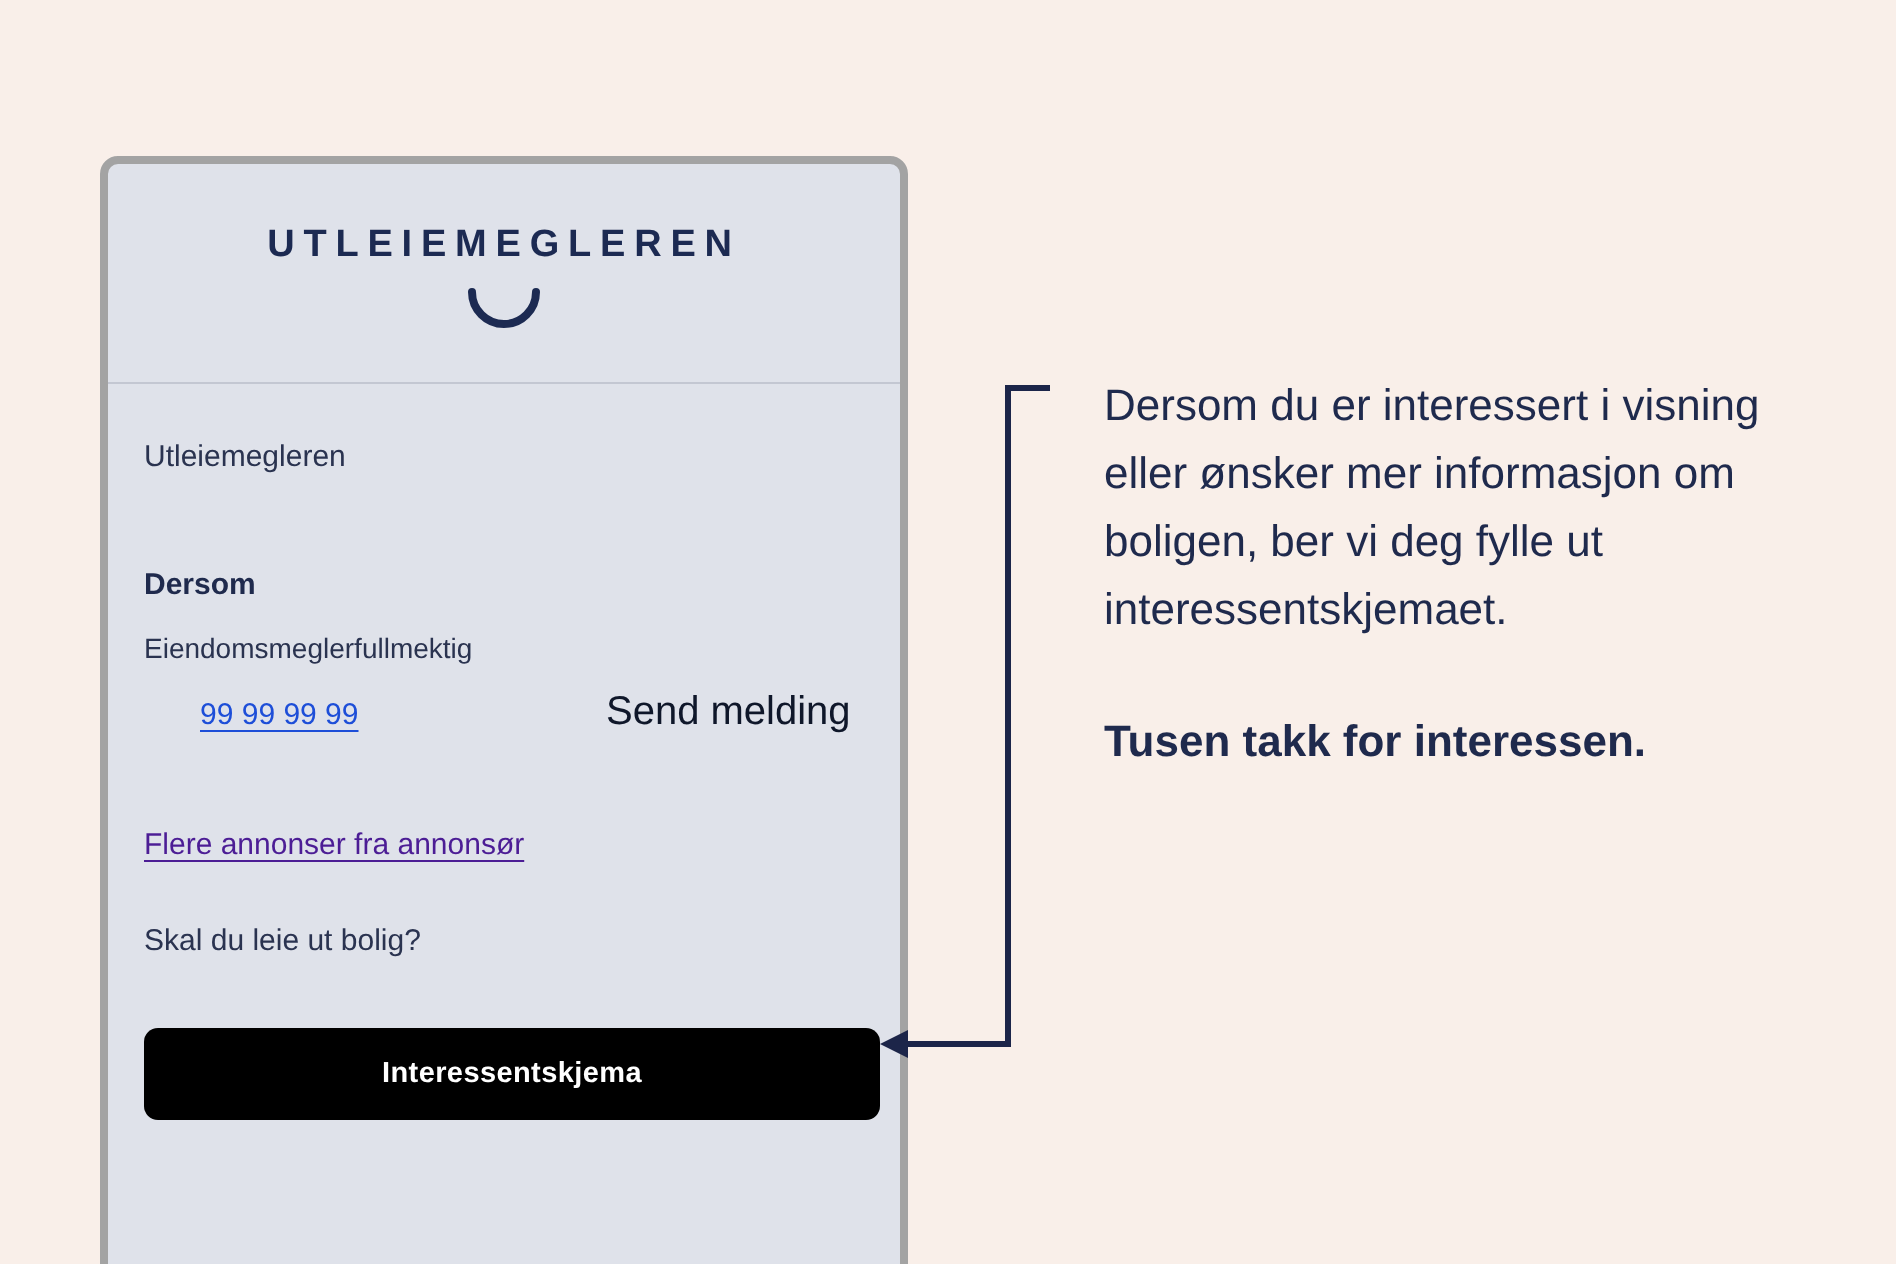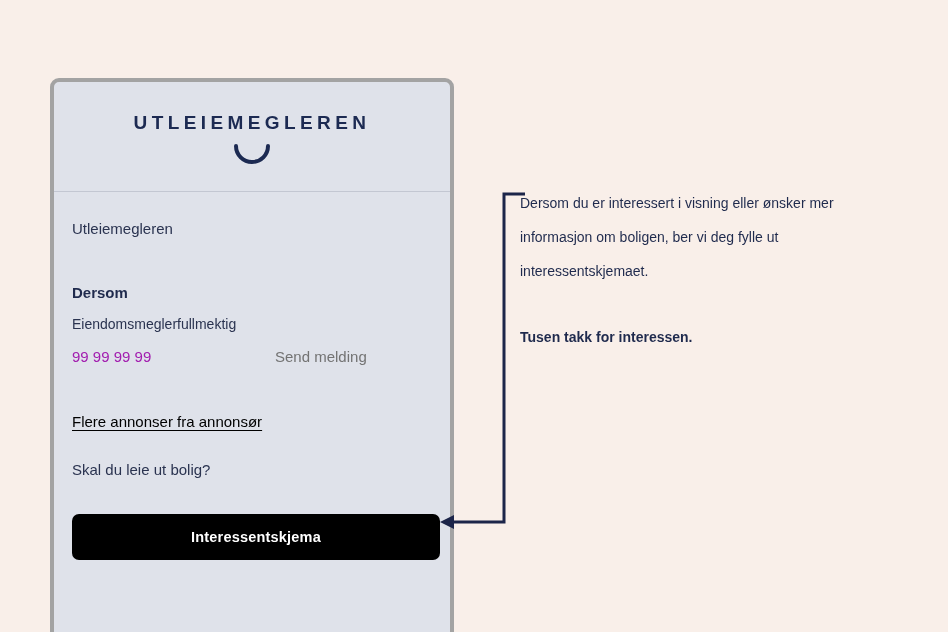--- a/index.html
+++ b/index.html
@@ -81,38 +81,40 @@
   }
 
   .contact-row {
     display: flex;
     align-items: baseline;
     margin: 0 0 46px 0;
   }
   .phone-link {
     font-size: 15px;
     line-height: 19px;
-    color: #a21caf;
+    color: #1d4ed8;
+    text-decoration: underline;
     text-underline-offset: 3px;
     width: 203px;
     cursor: pointer;
+    margin-left: 28px;
   }
   .message-link {
-    font-size: 15px;
-    line-height: 19px;
-    color: #737373;
+    font-size: 20px;
+    line-height: 19px;
+    color: #0f172a;
     text-decoration: none;
     cursor: pointer;
   }
 
   .more-ads-link {
     display: block;
     font-size: 15px;
     line-height: 19px;
-    color: #000000;
+    color: #4c1d95;
     text-decoration: underline;
     text-underline-offset: 3px;
     margin: 0 0 29px 0;
     cursor: pointer;
     width: max-content;
   }
   .plain-link {
     display: block;
     font-size: 15px;
     line-height: 19px;
@@ -136,25 +138,25 @@
     font-family: "Liberation Sans", sans-serif;
     font-size: 14.5px;
     font-weight: bold;
     letter-spacing: 0.2px;
     cursor: pointer;
   }
 
   
   #annotation-text {
     position: absolute;
-    left: 520px;
+    left: 552px;
     top: 186px;
     width: 372px;
     color: #1f2a4d;
-    font-size: 14px;
+    font-size: 22px;
     line-height: 34px;
   }
   #annotation-text p {
     margin: 0 0 32px 0;
   }
   #annotation-text p:last-child {
     margin-bottom: 0;
     font-weight: bold;
   }
 

